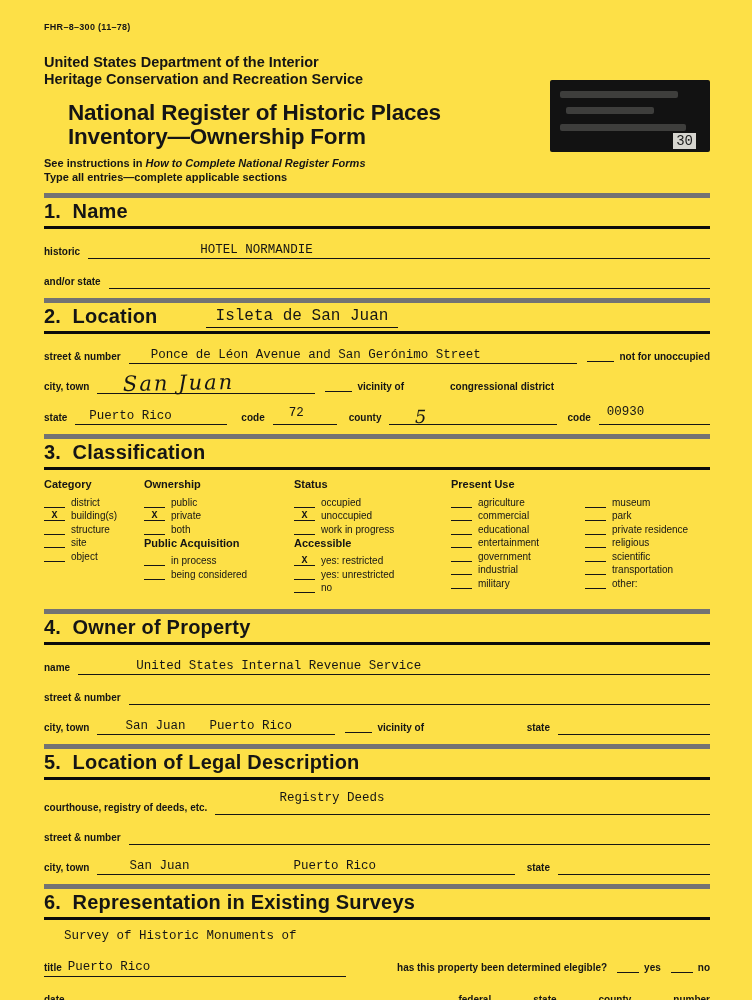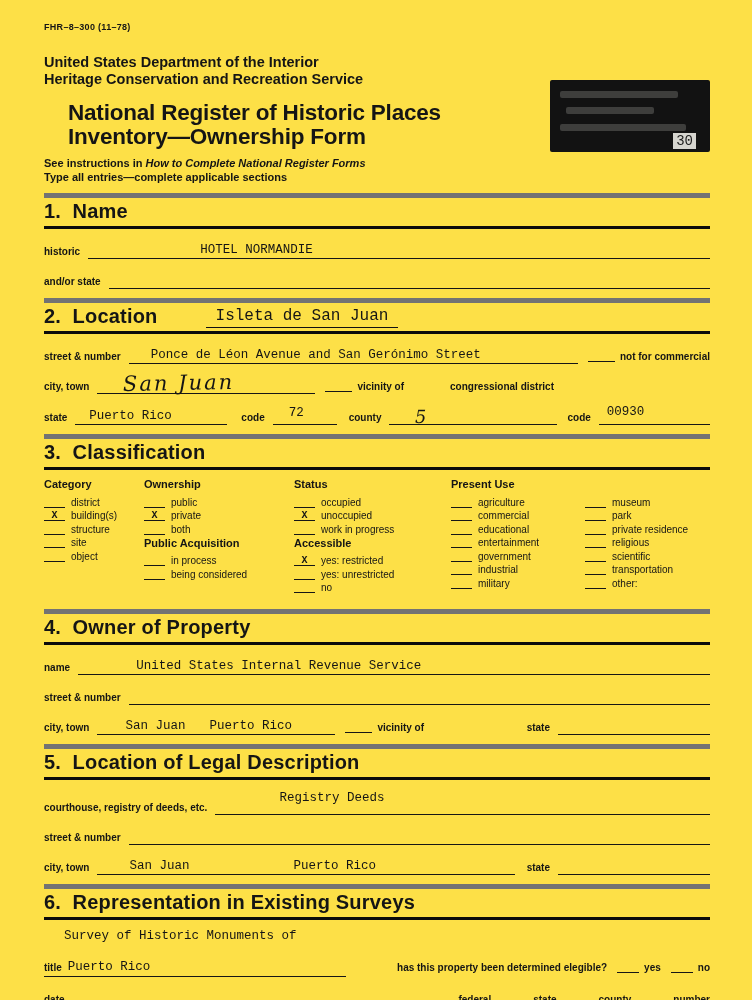--- a/index.html
+++ b/index.html
@@ -104,21 +104,21 @@
     <div class="sec-head">
       <span class="sec-title">2.  Location</span>
       <span class="annot">Isleta de San Juan</span>
     </div>
     <div class="row">
       <span class="lbl">street &amp; number</span>
       <div class="fill">
           <span class="typed" style="margin-left:22px">Ponce de Léon Avenue and San Gerónimo Street</span>
         </div>
       <span class="blankline"></span>
-      <span class="lbl">not for commercial</span>
+      <span class="lbl">not for unoccupied</span>
     </div>
     <div class="row">
       <span class="lbl">city, town</span>
       <div class="fill" style="flex:0 0 218px">
           <span class="hand">San Juan</span>
         </div>
       <span class="blankline"></span>
       <span class="lbl">vicinity of</span>
       <span class="lbl" style="margin-left:46px">congressional district</span>
     </div>

